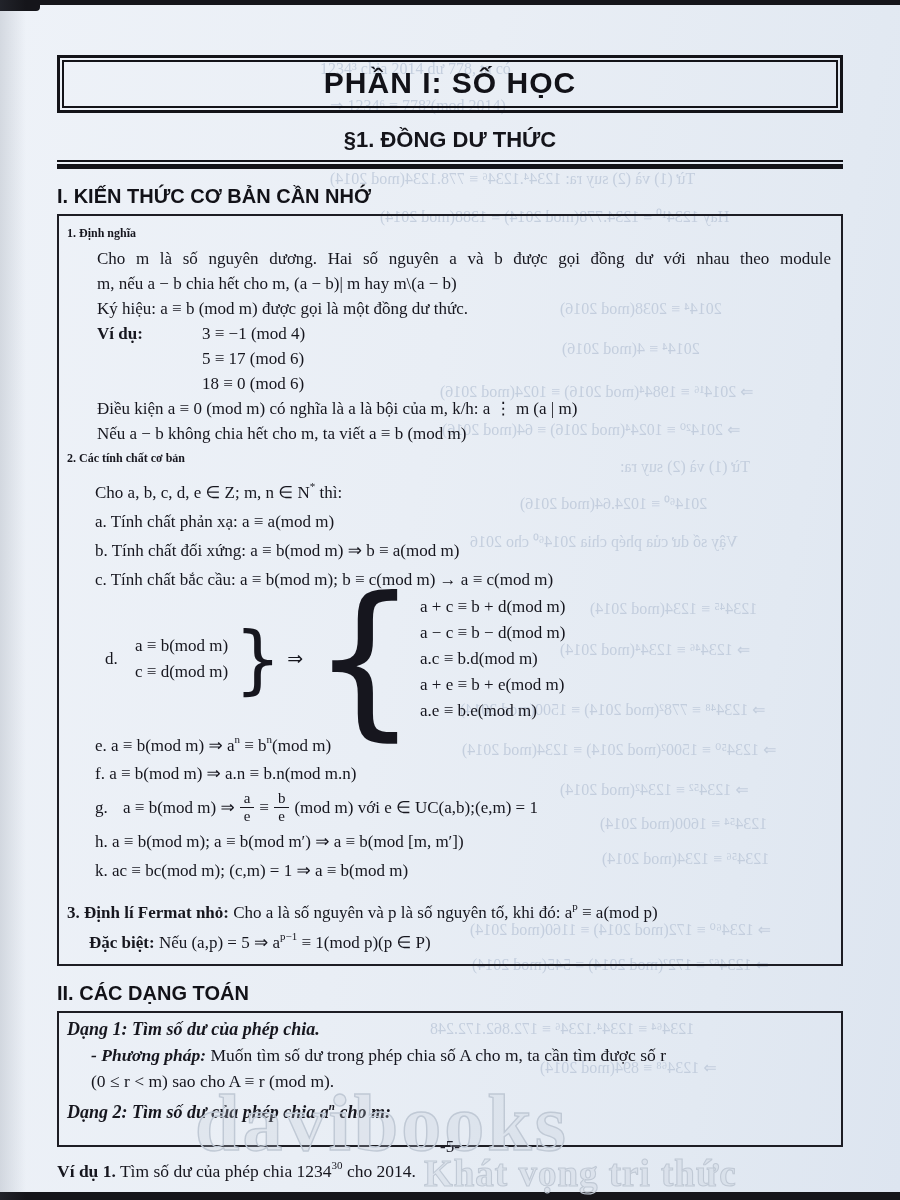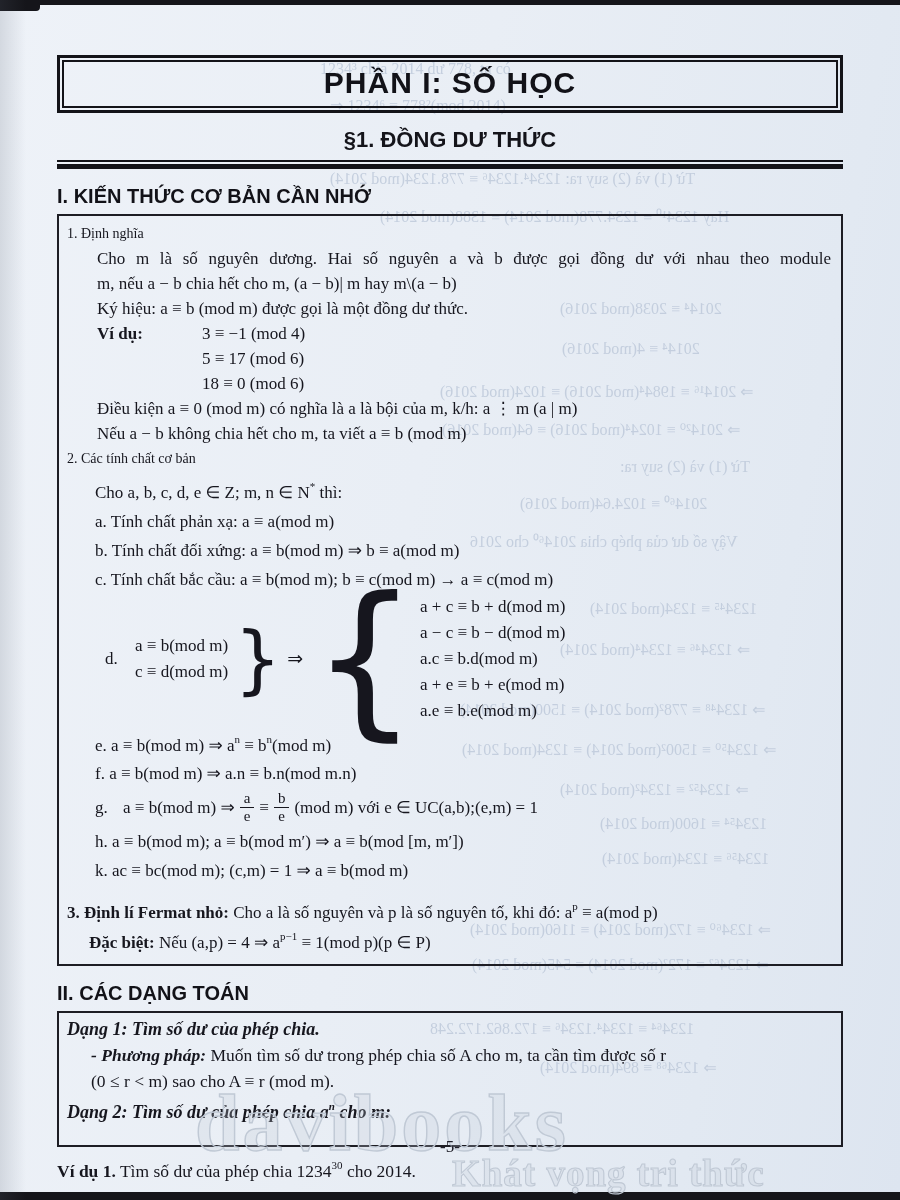--- a/index.html
+++ b/index.html
@@ -53,21 +53,21 @@
   }
   .sec-heading{
     margin-top:16px;
     font-family:"Liberation Sans", sans-serif;font-weight:bold;
     font-size:20px;color:#121218;
   }
   .kbox{
     margin-top:6px;border:2px solid #1d1d24;padding:5px 10px 9px 8px;
     font-size:17px;line-height:25px;
   }
-  .kbox .h{font-weight:normal;font-size:14px;}
+  .kbox .h{font-weight:bold;font-size:12px;}
   .ind{padding-left:30px;}
   .just{text-align:justify;text-align-last:justify;}
   .exrow{display:flex;}
   .exlabel{width:105px;font-weight:bold;}
   .exmath{}
   .prop{padding-left:28px;margin-top:4px;}
   sup{font-size:11px;position:relative;top:-1px;}
 
   
   .dsys{display:flex;align-items:center;padding-left:38px;margin:2px 0 2px 0;}
@@ -101,21 +101,21 @@
   .vidu1 b{font-weight:bold;}
 
   
   .wm{
     position:absolute;font-weight:bold;pointer-events:none;
     color:rgba(195,203,214,.25);
     -webkit-text-stroke:1.4px #c0c9d5;
     font-family:"Liberation Serif", serif;z-index:2;
   }
   .wm-brand{left:195px;top:1078px;font-size:80px;letter-spacing:3px;}
-  .wm-slogan{left:452px;top:1152px;font-size:37px;-webkit-text-stroke:1.1px #c0c9d5;letter-spacing:1px;text-align:right;}
+  .wm-slogan{left:424px;top:1152px;font-size:37px;-webkit-text-stroke:1.1px #c0c9d5;letter-spacing:1px;text-align:right;}
   .page-num{
     position:absolute;left:0;right:0;top:1137px;text-align:center;
     font-size:17px;color:#20202a;z-index:3;
   }
 </style>
 </head>
 <body>
 
 <div class="page">
 
@@ -220,21 +220,21 @@
           <span class="num">b</span>
           <span class="den">e</span>
         </span>
         <span>(mod m) với e ∈ UC(a,b);(e,m) = 1</span>
       </div>
 
       <div class="prop">h. a ≡ b(mod m); a ≡ b(mod m′) ⇒ a ≡ b(mod [m, m′])</div>
       <div class="prop">k. ac ≡ bc(mod m); (c,m) = 1 ⇒ a ≡ b(mod m)</div>
 
       <div class="fermat"><b>3. Định lí Fermat nhỏ:</b><span> Cho a là số nguyên và p là số nguyên tố, khi đó: a</span><sup>p</sup><span> ≡ a(mod p)</span></div>
-      <div class="dacbiet"><b>Đặc biệt:</b><span> Nếu (a,p) = 4 ⇒ a</span><sup>p−1</sup><span> ≡ 1(mod p)(p ∈ P)</span></div>
+      <div class="dacbiet"><b>Đặc biệt:</b><span> Nếu (a,p) = 5 ⇒ a</span><sup>p−1</sup><span> ≡ 1(mod p)(p ∈ P)</span></div>
     </div>
 
     <div class="sec-heading">II. CÁC DẠNG TOÁN</div>
 
     <div class="dbox">
       <div class="dang-title">Dạng 1: Tìm số dư của phép chia.</div>
       <div class="method"><b>- Phương pháp:</b><span> Muốn tìm số dư trong phép chia số A cho m, ta cần tìm được số r</span></div>
       <div class="method">(0 ≤ r &lt; m) sao cho A ≡ r (mod m).</div>
       <div class="dang-title"><span>Dạng 2: Tìm số dư của phép chia a</span><sup>n</sup><span> cho m:</span></div>
     </div>

